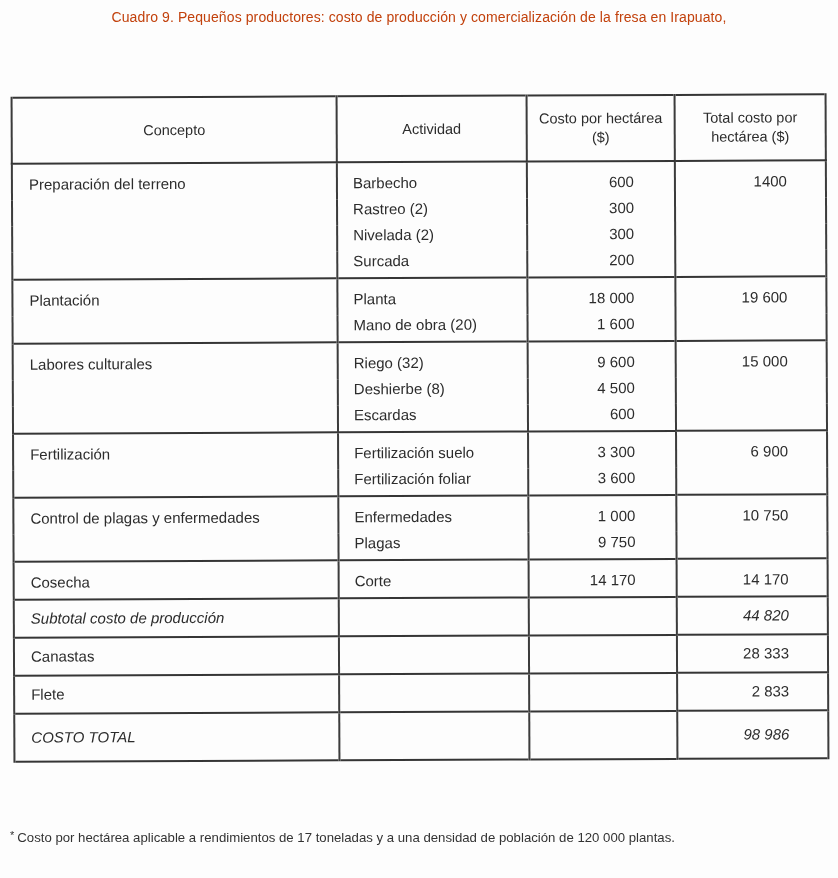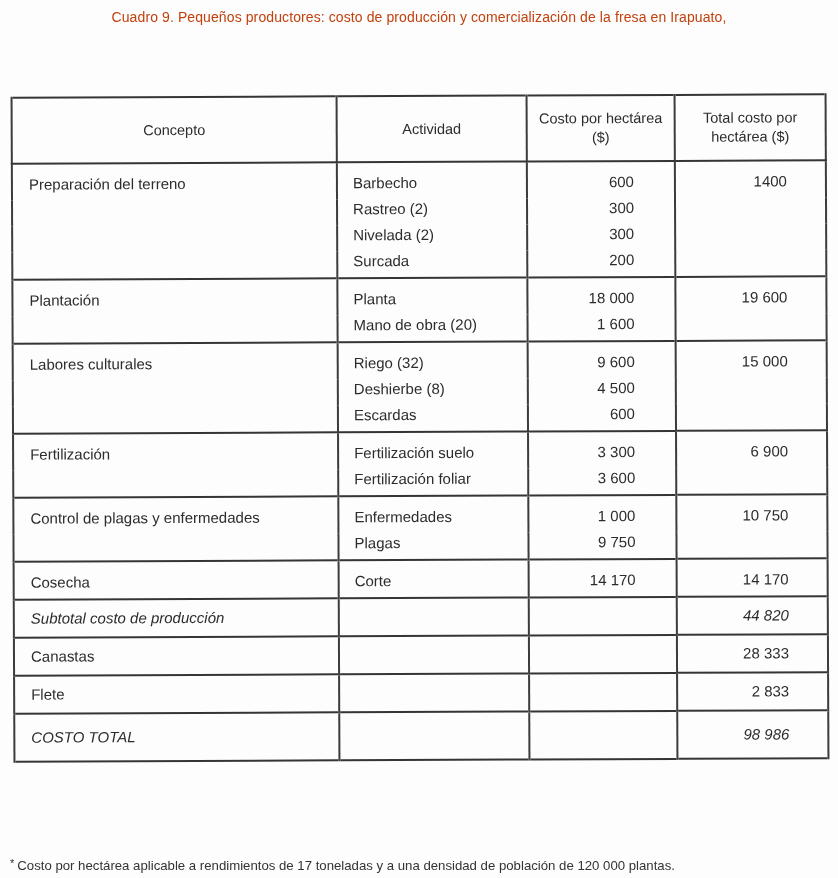--- a/index.html
+++ b/index.html
@@ -97,21 +97,20 @@
   .italic { font-style: italic; }
 
   .footnotes {
     position: absolute;
     left: 10px;
     top: 826px;
     width: 820px;
     font-size: 13.2px;
     line-height: 18px;
     color: #333333;
-    margin-top: 28px;
   }
   .footnotes .marker {
     font-size: 11px;
     vertical-align: 3px;
     margin-right: 3px;
   }
 </style>
 </head>
 <body>
 

